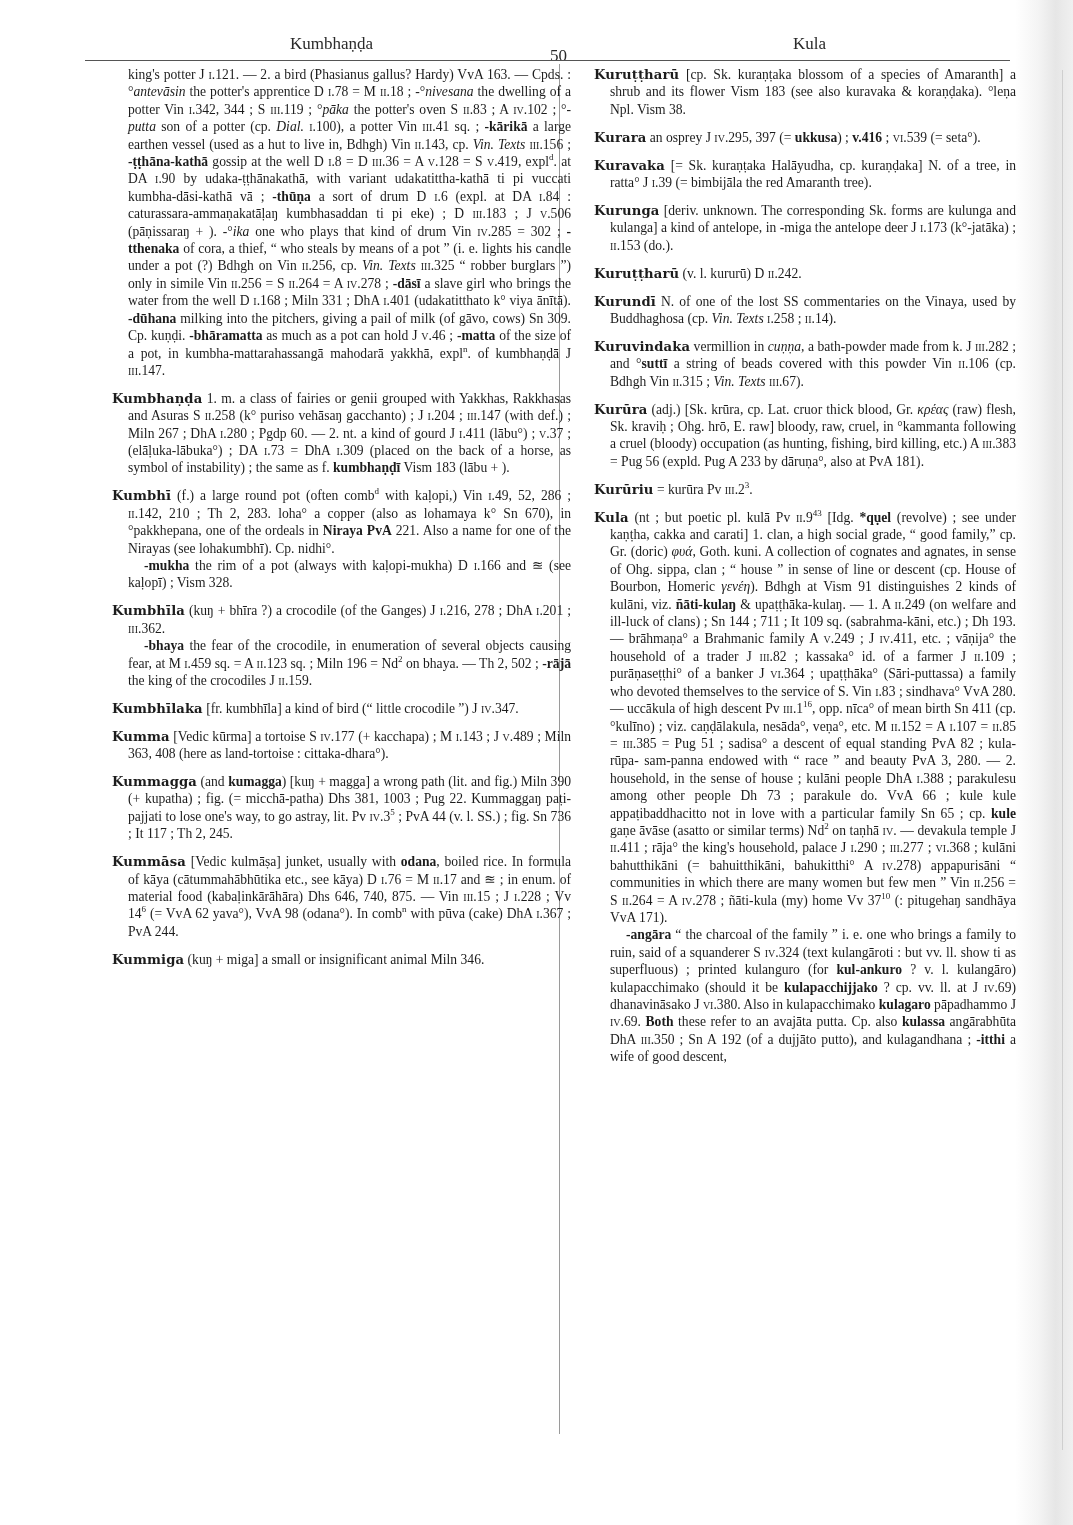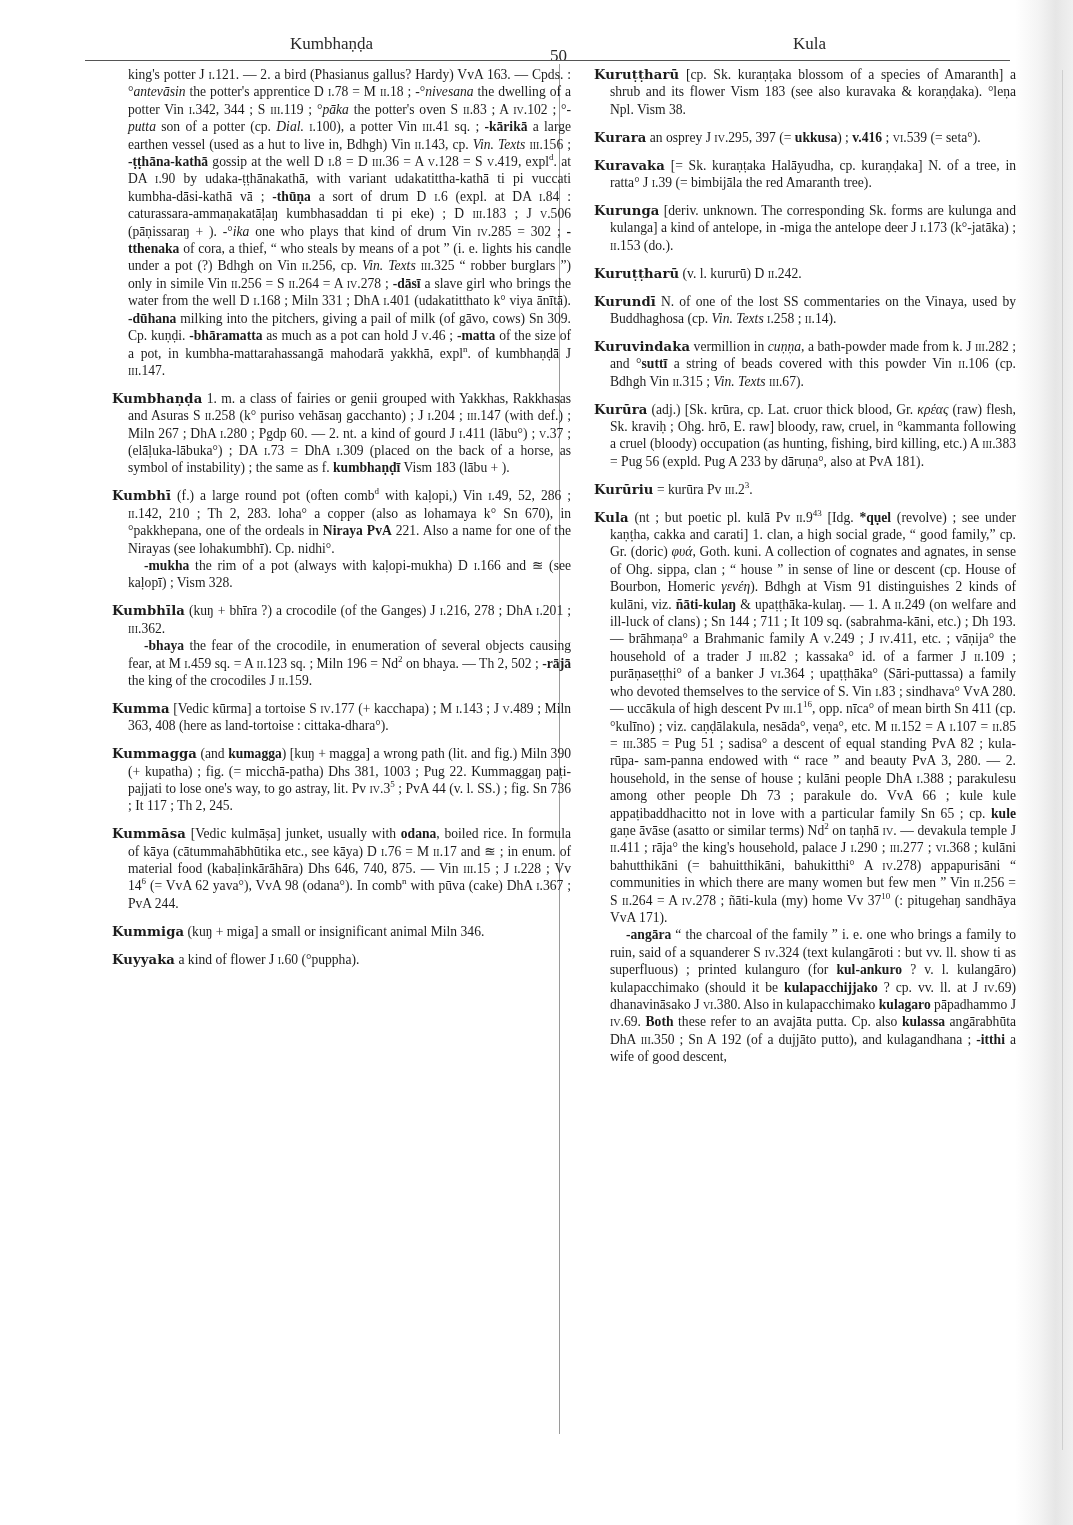--- a/index.html
+++ b/index.html
@@ -61,25 +61,25 @@
 <div class="header-rule"></div>
 <div class="col-divider"></div>
 <div class="edge-shadow"></div>
 <div class="edge-line"></div>
 
 <div class="column col-left">
     <div class="entry cont"><span><span>king's potter J </span><span class="sc">i</span><span>.121. — 2. a bird (Phasianus gallus? Hardy) VvA 163. — Cpds. : °</span><span class="i">antevāsin</span><span> the potter's apprentice D </span><span class="sc">i</span><span>.78 = M </span><span class="sc">ii</span><span>.18 ; -°</span><span class="i">nivesana</span><span> the dwelling of a potter Vin </span><span class="sc">i</span><span>.342, 344 ; S </span><span class="sc">iii</span><span>.119 ; °</span><span class="i">pāka</span><span> the potter's oven S </span><span class="sc">ii</span><span>.83 ; A </span><span class="sc">iv</span><span>.102 ; °-</span><span class="i">putta</span><span> son of a potter (cp. </span><span class="i">Dial.</span><span> </span><span class="sc">i</span><span>.100), a potter Vin </span><span class="sc">iii</span><span>.41 sq. ; </span><span class="b">-kārikā</span><span> a large earthen vessel (used as a hut to live in, Bdhgh) Vin </span><span class="sc">ii</span><span>.143, cp. </span><span class="i">Vin. Texts</span><span> </span><span class="sc">iii</span><span>.156 ; </span><span class="b">-ṭṭhāna-kathā</span><span> gossip at the well D </span><span class="sc">i</span><span>.8 = D </span><span class="sc">iii</span><span>.36 = A </span><span class="sc">v</span><span>.128 = S </span><span class="sc">v</span><span>.419, expl</span><sup>d</sup><span>. at DA </span><span class="sc">i</span><span>.90 by udaka-ṭṭhānakathā, with variant udakatittha-kathā ti pi vuccati kumbha-dāsi-kathā vā ; </span><span class="b">-thūṇa</span><span> a sort of drum D </span><span class="sc">i</span><span>.6 (expl. at DA </span><span class="sc">i</span><span>.84 : caturassara-ammaṇakatāḷaŋ kumbhasaddan ti pi eke) ; D </span><span class="sc">iii</span><span>.183 ; J </span><span class="sc">v</span><span>.506 (pāṇissaraŋ + ). -°</span><span class="i">ika</span><span> one who plays that kind of drum Vin </span><span class="sc">iv</span><span>.285 = 302 ; </span><span class="b">-tthenaka</span><span> of cora, a thief, “ who steals by means of a pot ” (i. e. lights his candle under a pot (?) Bdhgh on Vin </span><span class="sc">ii</span><span>.256, cp. </span><span class="i">Vin. Texts</span><span> </span><span class="sc">iii</span><span>.325 “ robber burglars ”) only in simile Vin </span><span class="sc">ii</span><span>.256 = S </span><span class="sc">ii</span><span>.264 = A </span><span class="sc">iv</span><span>.278 ; </span><span class="b">-dāsī</span><span> a slave girl who brings the water from the well D </span><span class="sc">i</span><span>.168 ; Miln 331 ; DhA </span><span class="sc">i</span><span>.401 (udakatitthato k° viya ānītā). </span><span class="b">-dūhana</span><span> milking into the pitchers, giving a pail of milk (of gāvo, cows) Sn 309. Cp. kuṇḍi. </span><span class="b">-bhāramatta</span><span> as much as a pot can hold J </span><span class="sc">v</span><span>.46 ; </span><span class="b">-matta</span><span> of the size of a pot, in kumbha-mattarahassangā mahodarā yakkhā, expl</span><sup>n</sup><span>. of kumbhaṇḍā J </span><span class="sc">iii</span><span>.147.</span></span></div>
     <div class="entry"><span class="hw">Kumbhaṇḍa</span><span><span> 1. m. a class of fairies or genii grouped with Yakkhas, Rakkhasas and Asuras S </span><span class="sc">ii</span><span>.258 (k° puriso vehāsaŋ gacchanto) ; J </span><span class="sc">i</span><span>.204 ; </span><span class="sc">iii</span><span>.147 (with def.) ; Miln 267 ; DhA </span><span class="sc">i</span><span>.280 ; Pgdp 60. — 2. nt. a kind of gourd J </span><span class="sc">i</span><span>.411 (lābu°) ; </span><span class="sc">v</span><span>.37 ; (elāḷuka-lābuka°) ; DA </span><span class="sc">i</span><span>.73 = DhA </span><span class="sc">i</span><span>.309 (placed on the back of a horse, as symbol of instability) ; the same as f. </span><span class="b">kumbhaṇḍī</span><span> Vism 183 (lābu + ).</span></span></div>
     <div class="entry"><span class="hw">Kumbhī</span><span><span> (f.) a large round pot (often comb</span><sup>d</sup><span> with kaḷopi,) Vin </span><span class="sc">i</span><span>.49, 52, 286 ; </span><span class="sc">ii</span><span>.142, 210 ; Th 2, 283. loha° a copper (also as lohamaya k° Sn 670), in °pakkhepana, one of the ordeals in </span><span class="b">Niraya PvA</span><span> 221. Also a name for one of the Nirayas (see lohakumbhī). Cp. nidhi°.</span></span><span class="sub"><span class="b">-mukha</span><span> the rim of a pot (always with kaḷopi-mukha) D </span><span class="sc">i</span><span>.166 and ≊ (see kaḷopī) ; Vism 328.</span></span></div>
     <div class="entry"><span class="hw">Kumbhīla</span><span><span> (kuŋ + bhīra ?) a crocodile (of the Ganges) J </span><span class="sc">i</span><span>.216, 278 ; DhA </span><span class="sc">i</span><span>.201 ; </span><span class="sc">iii</span><span>.362.</span></span><span class="sub"><span class="b">-bhaya</span><span> the fear of the crocodile, in enumeration of several objects causing fear, at M </span><span class="sc">i</span><span>.459 sq. = A </span><span class="sc">ii</span><span>.123 sq. ; Miln 196 = Nd</span><sup>2</sup><span> on bhaya. — Th 2, 502 ; </span><span class="b">-rājā</span><span> the king of the crocodiles J </span><span class="sc">ii</span><span>.159.</span></span></div>
+    <div class="entry"><span class="hw">Kumbhīlaka</span><span><span> [fr. kumbhīla] a kind of bird (“ little crocodile ”) J </span><span class="sc">iv</span><span>.347.</span></span></div>
     <div class="entry"><span class="hw">Kumma</span><span><span> [Vedic kūrma] a tortoise S </span><span class="sc">iv</span><span>.177 (+ kacchapa) ; M </span><span class="sc">i</span><span>.143 ; J </span><span class="sc">v</span><span>.489 ; Miln 363, 408 (here as land-tortoise : cittaka-dhara°).</span></span></div>
     <div class="entry"><span class="hw">Kummagga</span><span><span> (and </span><span class="b">kumagga</span><span>) [kuŋ + magga] a wrong path (lit. and fig.) Miln 390 (+ kupatha) ; fig. (= micchā-patha) Dhs 381, 1003 ; Pug 22. Kummaggaŋ paṭi-pajjati to lose one's way, to go astray, lit. Pv </span><span class="sc">iv</span><span>.3</span><sup>5</sup><span> ; PvA 44 (v. l. SS.) ; fig. Sn 736 ; It 117 ; Th 2, 245.</span></span></div>
     <div class="entry"><span class="hw">Kummāsa</span><span><span> [Vedic kulmāṣa] junket, usually with </span><span class="b">odana</span><span>, boiled rice. In formula of kāya (cātummahābhūtika etc., see kāya) D </span><span class="sc">i</span><span>.76 = M </span><span class="sc">ii</span><span>.17 and ≊ ; in enum. of material food (kabaḷinkārāhāra) Dhs 646, 740, 875. — Vin </span><span class="sc">iii</span><span>.15 ; J </span><span class="sc">i</span><span>.228 ; Vv 14</span><sup>6</sup><span> (= VvA 62 yava°), VvA 98 (odana°). In comb</span><sup>n</sup><span> with pūva (cake) DhA </span><span class="sc">i</span><span>.367 ; PvA 244.</span></span></div>
     <div class="entry"><span class="hw">Kummiga</span><span><span> (kuŋ + miga] a small or insignificant animal Miln 346.</span></span></div>
-    <div class="entry"><span class="hw">Kuyyaka</span><span><span> a kind of flower J </span><span class="sc">i</span><span>.60 (°puppha).</span></span></div>
   </div>
 <div class="column col-right">
     <div class="entry"><span class="hw">Kuruṭṭharū</span><span><span> [cp. Sk. kuraṇṭaka blossom of a species of Amaranth] a shrub and its flower Vism 183 (see also kuravaka &amp; koraṇḍaka). °leṇa Npl. Vism 38.</span></span></div>
     <div class="entry"><span class="hw">Kurara</span><span><span> an osprey J </span><span class="sc">iv</span><span>.295, 397 (= </span><span class="b">ukkusa</span><span>) ; </span><span class="b">v.416</span><span> ; </span><span class="sc">vi</span><span>.539 (= seta°).</span></span></div>
     <div class="entry"><span class="hw">Kuravaka</span><span><span> [= Sk. kuraṇṭaka Halāyudha, cp. kuraṇḍaka] N. of a tree, in ratta° J </span><span class="sc">i</span><span>.39 (= bimbijāla the red Amaranth tree).</span></span></div>
     <div class="entry"><span class="hw">Kurunga</span><span><span> [deriv. unknown. The corresponding Sk. forms are kulunga and kulanga] a kind of antelope, in -miga the antelope deer J </span><span class="sc">i</span><span>.173 (k°-jatāka) ; </span><span class="sc">ii</span><span>.153 (do.).</span></span></div>
     <div class="entry"><span class="hw">Kuruṭṭharū</span><span><span> (v. l. kururū) D </span><span class="sc">ii</span><span>.242.</span></span></div>
     <div class="entry"><span class="hw">Kurundī</span><span><span> N. of one of the lost SS commentaries on the Vinaya, used by Buddhaghosa (cp. </span><span class="i">Vin. Texts</span><span> </span><span class="sc">i</span><span>.258 ; </span><span class="sc">ii</span><span>.14).</span></span></div>
     <div class="entry"><span class="hw">Kuruvindaka</span><span><span> vermillion in </span><span class="i">cuṇṇa</span><span>, a bath-powder made from k. J </span><span class="sc">iii</span><span>.282 ; and °</span><span class="b">suttī</span><span> a string of beads covered with this powder Vin </span><span class="sc">ii</span><span>.106 (cp. Bdhgh Vin </span><span class="sc">ii</span><span>.315 ; </span><span class="i">Vin. Texts</span><span> </span><span class="sc">iii</span><span>.67).</span></span></div>
     <div class="entry"><span class="hw">Kurūra</span><span><span> (adj.) [Sk. krūra, cp. Lat. cruor thick blood, Gr. </span><span class="i">κρέας</span><span> (raw) flesh, Sk. kraviḥ ; Ohg. hrō, E. raw] bloody, raw, cruel, in °kammanta following a cruel (bloody) occupation (as hunting, fishing, bird killing, etc.) A </span><span class="sc">iii</span><span>.383 = Pug 56 (expld. Pug A 233 by dāruṇa°, also at PvA 181).</span></span></div>

